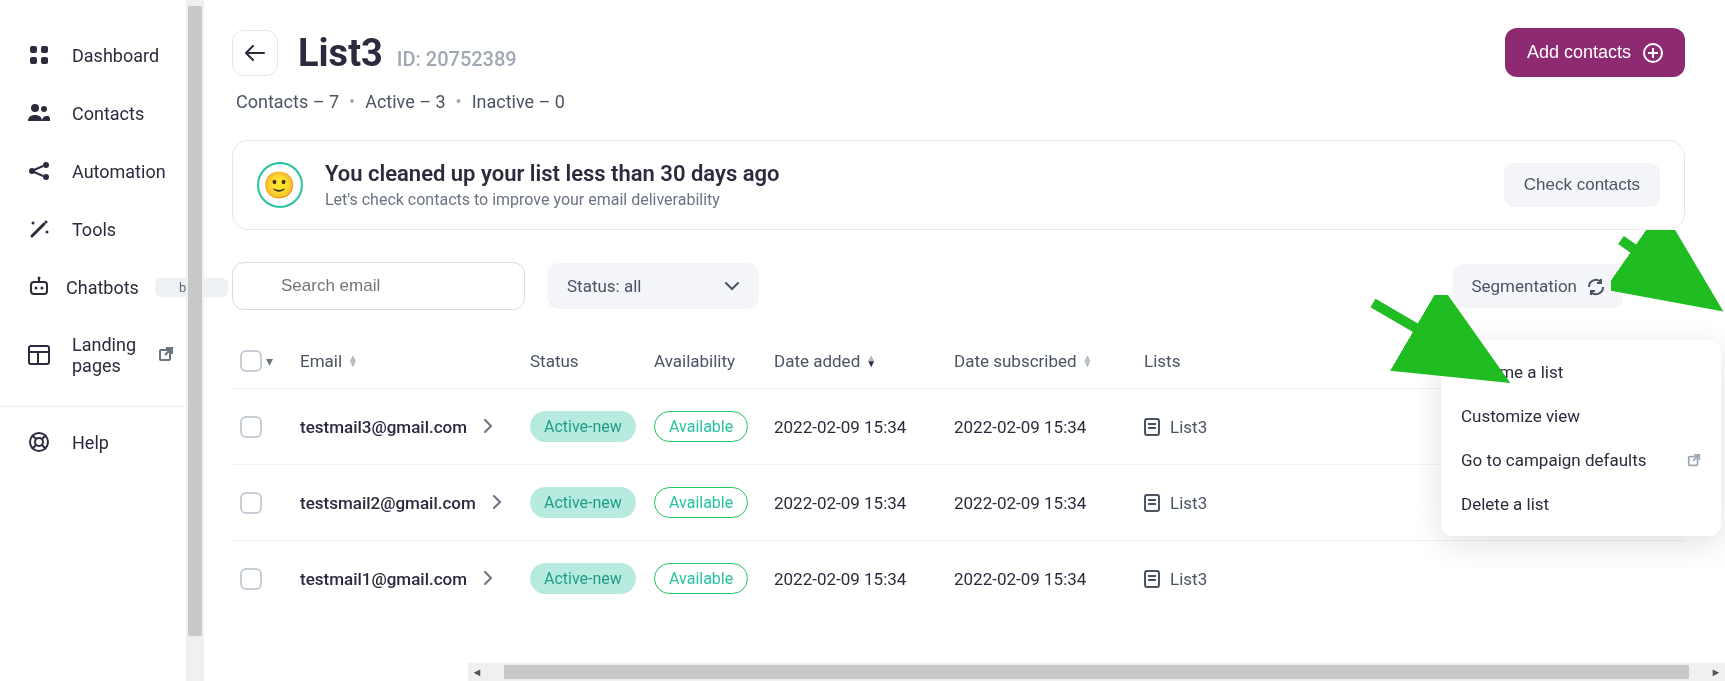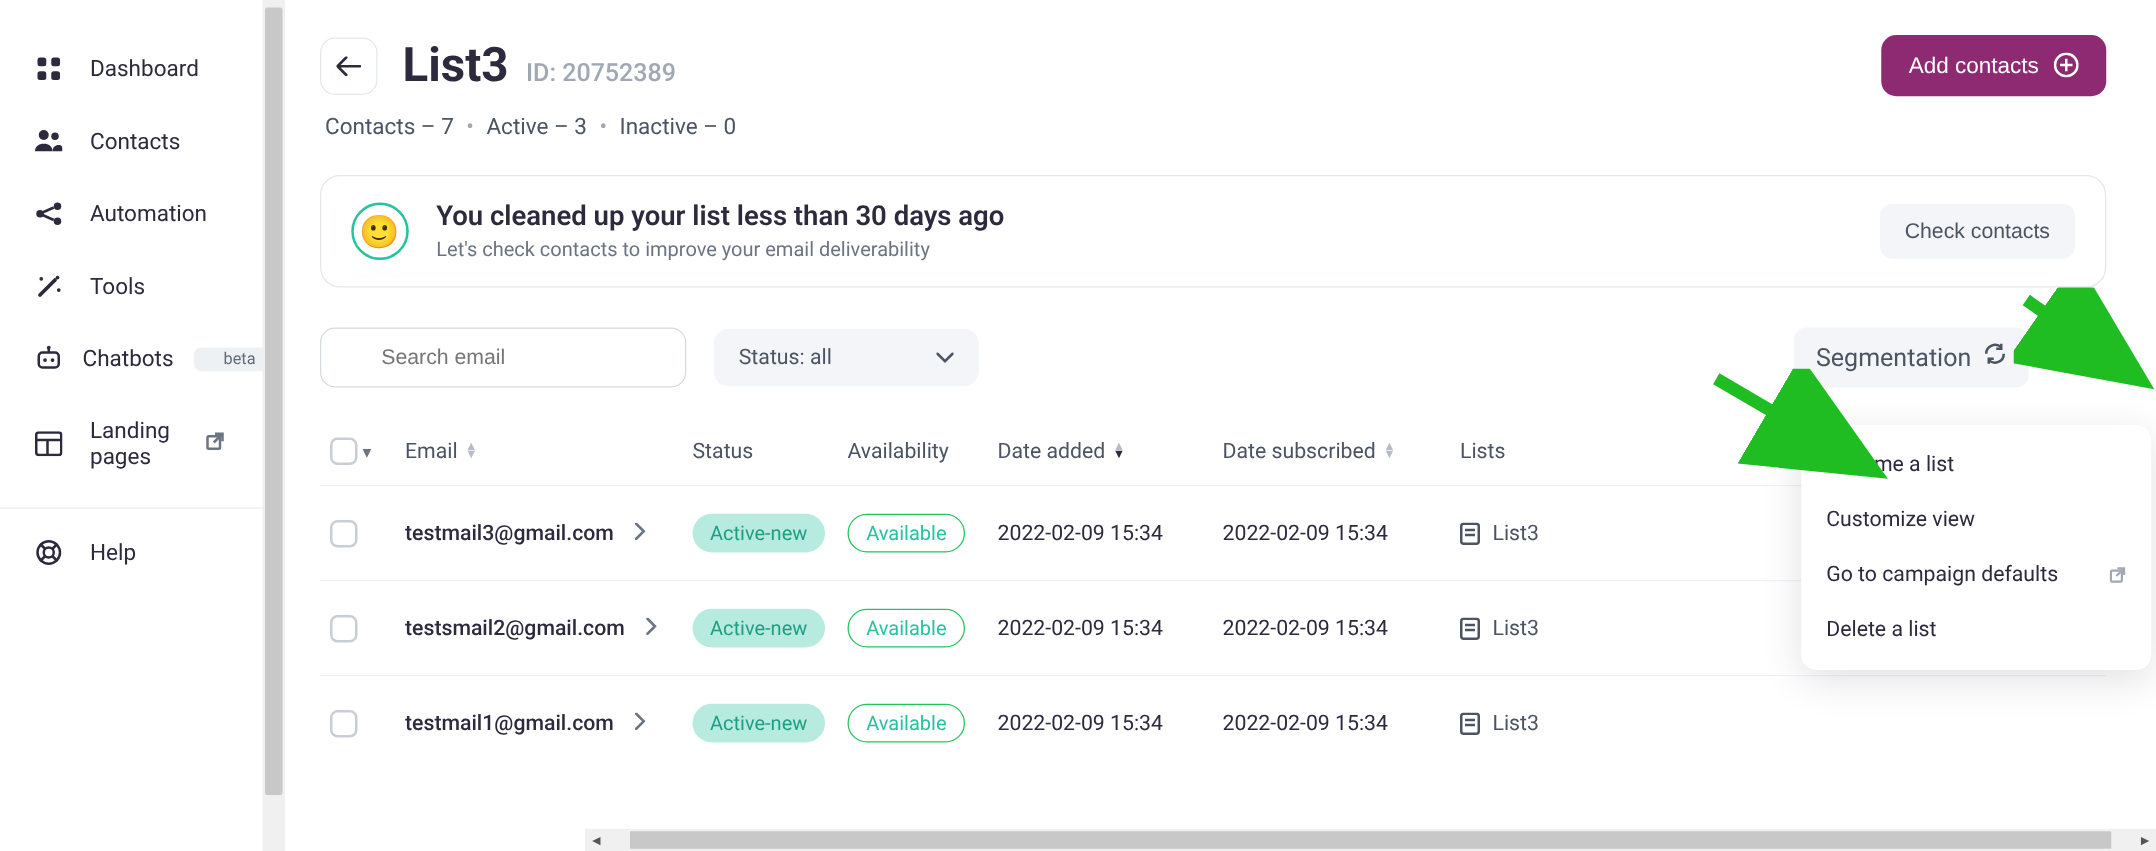--- a/index.html
+++ b/index.html
@@ -1,46 +1,46 @@
 <!DOCTYPE html>
 <html><head>
 <meta charset="utf-8">
 <style>
 * { box-sizing: border-box; margin: 0; padding: 0; }
 body { font-family: -apple-system, BlinkMacSystemFont, "Segoe UI", Roboto, sans-serif; background: #fff; color: #2d2a3e; width: 1725px; height: 681px; overflow: hidden; position: relative; }
 .container { display: flex; height: 100%; }
-.sidebar { width: 228px; background: #fff; padding: 26px 0; position: relative; }
+.sidebar { width: 204px; background: #fff; padding: 26px 0; position: relative; }
 .scrollbar-track { position: absolute; right: 0; top: 0; width: 18px; height: 100%; background: #f0f0f0; }
 .scrollbar-thumb { position: absolute; right: 2px; top: 6px; width: 14px; height: 630px; background: #c8c8c8; border-radius: 2px; }
 .nav-item { display: flex; align-items: center; gap: 22px; padding: 18px 28px; cursor: pointer; color: #2d2a3e; font-size: 18px; }
 .nav-item.with-badge { gap: 16px; }
 .nav-icon { width: 22px; height: 22px; display: flex; align-items: center; justify-content: center; flex-shrink: 0; }
 .nav-badge { background: #eef1f4; color: #5f6b7a; font-size: 13px; padding: 2px 24px; border-radius: 6px; margin-left: auto; margin-right: 20px; }
 .nav-ext { margin-left: auto; margin-right: 20px; color: #5f6b7a; }
 .nav-divider { border: none; border-top: 1px solid #eceef1; margin: 12px 0 6px; }
 .main { flex: 1; padding: 28px 40px 0 28px; position: relative; overflow: hidden; }
 .header { display: flex; align-items: center; margin-bottom: 14px; }
 .back-btn { width: 46px; height: 46px; border: 1px solid #e4e7ec; border-radius: 12px; background: #fff; display: flex; align-items: center; justify-content: center; cursor: pointer; margin-right: 20px; }
 .title-wrap { display: flex; align-items: baseline; gap: 14px; }
 .title { font-size: 38px; font-weight: 700; color: #2d2a3e; }
 .list-id { font-size: 20px; color: #a0a8b4; font-weight: 500; }
-.add-btn { margin-left: auto; background: #8e2a72; color: #fff; border: none; border-radius: 12px; padding: 14px 22px; font-size: 18px; cursor: pointer; display: flex; align-items: flex-start; gap: 12px; }
+.add-btn { margin-left: auto; background: #8e2a72; color: #fff; border: none; border-radius: 12px; padding: 14px 22px; font-size: 18px; cursor: pointer; display: flex; align-items: flex-end; gap: 12px; }
 .stats { display: flex; align-items: center; gap: 10px; font-size: 18px; color: #4b5463; margin-bottom: 28px; margin-left: 4px; }
 .dot { color: #a0a8b4; }
 .alert-card { border: 1px solid #e4e7ec; border-radius: 16px; padding: 20px 24px; display: flex; align-items: center; gap: 22px; margin-bottom: 32px; }
 .smiley { width: 46px; height: 46px; border-radius: 50%; border: 2px solid #25c3a0; display: flex; align-items: center; justify-content: center; font-size: 26px; }
 .alert-text .t1 { font-size: 22px; font-weight: 600; color: #2d2a3e; margin-bottom: 4px; }
 .alert-text .t2 { font-size: 16px; color: #6b7482; }
 .check-btn { margin-left: auto; background: #f3f5f8; color: #4b5463; border: none; border-radius: 10px; padding: 12px 20px; font-size: 17px; cursor: pointer; }
 .tools-row { display: flex; align-items: center; gap: 22px; margin-bottom: 24px; }
 .search-input { width: 293px; border: 1px solid #d5dae0; border-radius: 12px; padding: 13px 18px 13px 48px; font-size: 17px; background: #fff; position: relative; }
 .search-wrap { position: relative; }
 .search-icon { position: absolute; left: 18px; top: 50%; transform: translateY(-50%); color: #4b5463; }
 .status-filter { background: #f3f5f8; border-radius: 12px; padding: 13px 20px; font-size: 17px; color: #4b5463; display: flex; align-items: center; gap: 84px; cursor: pointer; min-width: 210px; justify-content: flex-start; }
-.seg-btn { margin-left: auto; background: #f3f5f8; border-radius: 10px; padding: 12px 18px; font-size: 20px; color: #4b5463; cursor: pointer; display: flex; align-items: flex-start; gap: 10px; }
+.seg-btn { margin-left: auto; background: #f3f5f8; border-radius: 10px; padding: 12px 18px; font-size: 17px; color: #4b5463; cursor: pointer; display: flex; align-items: flex-end; gap: 10px; }
 .more-btn { width: 40px; height: 40px; display: flex; align-items: center; justify-content: center; cursor: pointer; color: #4b5463; }
 .table-wrap { position: relative; }
 .table-head, .table-row { display: grid; grid-template-columns: 60px 230px 124px 120px 180px 190px 140px; align-items: center; padding: 16px 8px; font-size: 17px; }
 .table-head { color: #4b5463; }
 .table-row { color: #2d2a3e; border-top: 1px solid #f0f2f5; padding: 22px 8px; }
 .th { display: flex; align-items: center; gap: 6px; }
 .sort-icons { display: flex; flex-direction: column; gap: 0; line-height: 6px; font-size: 10px; color: #b5bcc6; }
 .sort-icons.active-down .down { color: #2d2a3e; }
 .checkbox { width: 22px; height: 22px; border: 2px solid #c8ced6; border-radius: 6px; cursor: pointer; }
 .head-check { display: flex; align-items: center; gap: 4px; }

